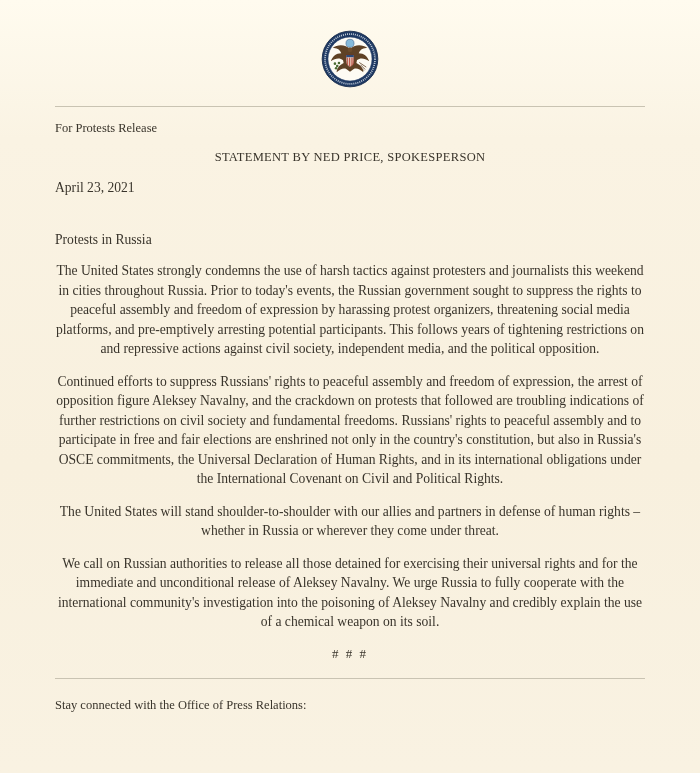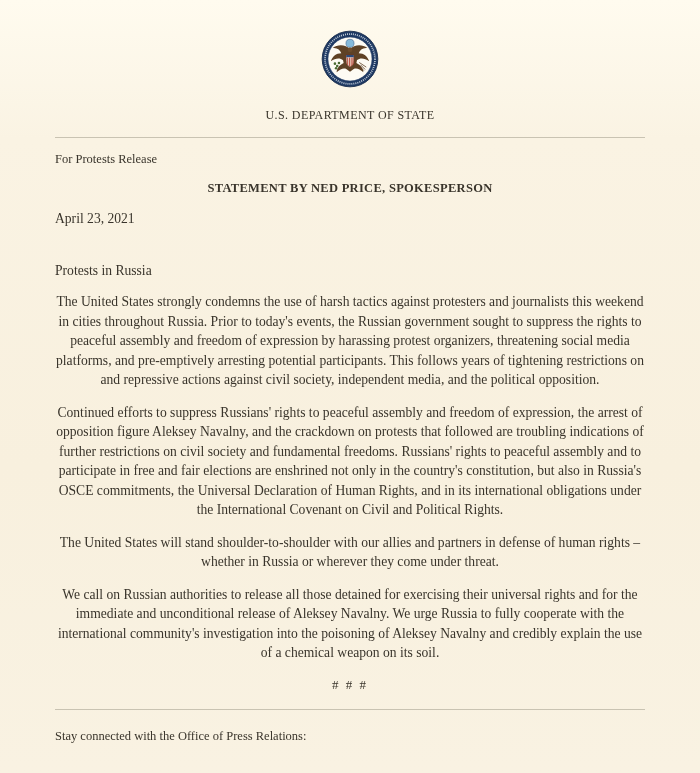--- a/index.html
+++ b/index.html
@@ -34,21 +34,20 @@
   }
   .release-label {
     margin-top: 14px;
     font-size: 12.5px;
   }
   .statement-line {
     margin-top: 14px;
     font-size: 12.5px;
     letter-spacing: 0.3px;
     text-align: center;
-    font-weight: bold;
   }
   .date-line {
     margin-top: 15px;
     font-size: 13.6px;
   }
   .doc-title {
     margin-top: 36px;
     font-size: 13.6px;
     text-align: left;
   }
@@ -102,21 +101,20 @@
           <circle cx="31" cy="57" r="2.2"></circle>
           <circle cx="26" cy="66" r="2.2"></circle>
       </g>
 
       <g stroke="#5f4226" stroke-width="1.4">
         <path d="M66 56 L78 64 M68 60 L76 68 M64 60 L74 70"></path>
       </g>
     </svg>
   </div>
 
-  <div class="agency">U.S. DEPARTMENT OF STATE</div>
 
   <hr class="rule">
 
   <div class="release-label">For Protests Release</div>
   <div class="statement-line">STATEMENT BY NED PRICE, SPOKESPERSON</div>
   <div class="date-line">April 23, 2021</div>
 
   <div class="doc-title">Protests in Russia</div>
 
   <p class="para">The United States strongly condemns the use of harsh tactics against protesters and journalists this weekend in cities throughout Russia. Prior to today's events, the Russian government sought to suppress the rights to peaceful assembly and freedom of expression by harassing protest organizers, threatening social media platforms, and pre-emptively arresting potential participants. This follows years of tightening restrictions on and repressive actions against civil society, independent media, and the political opposition.</p>

